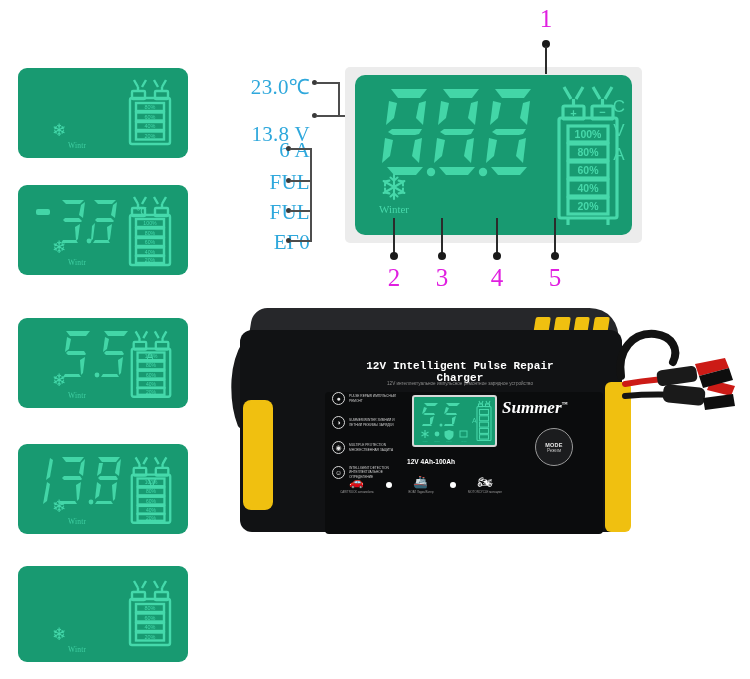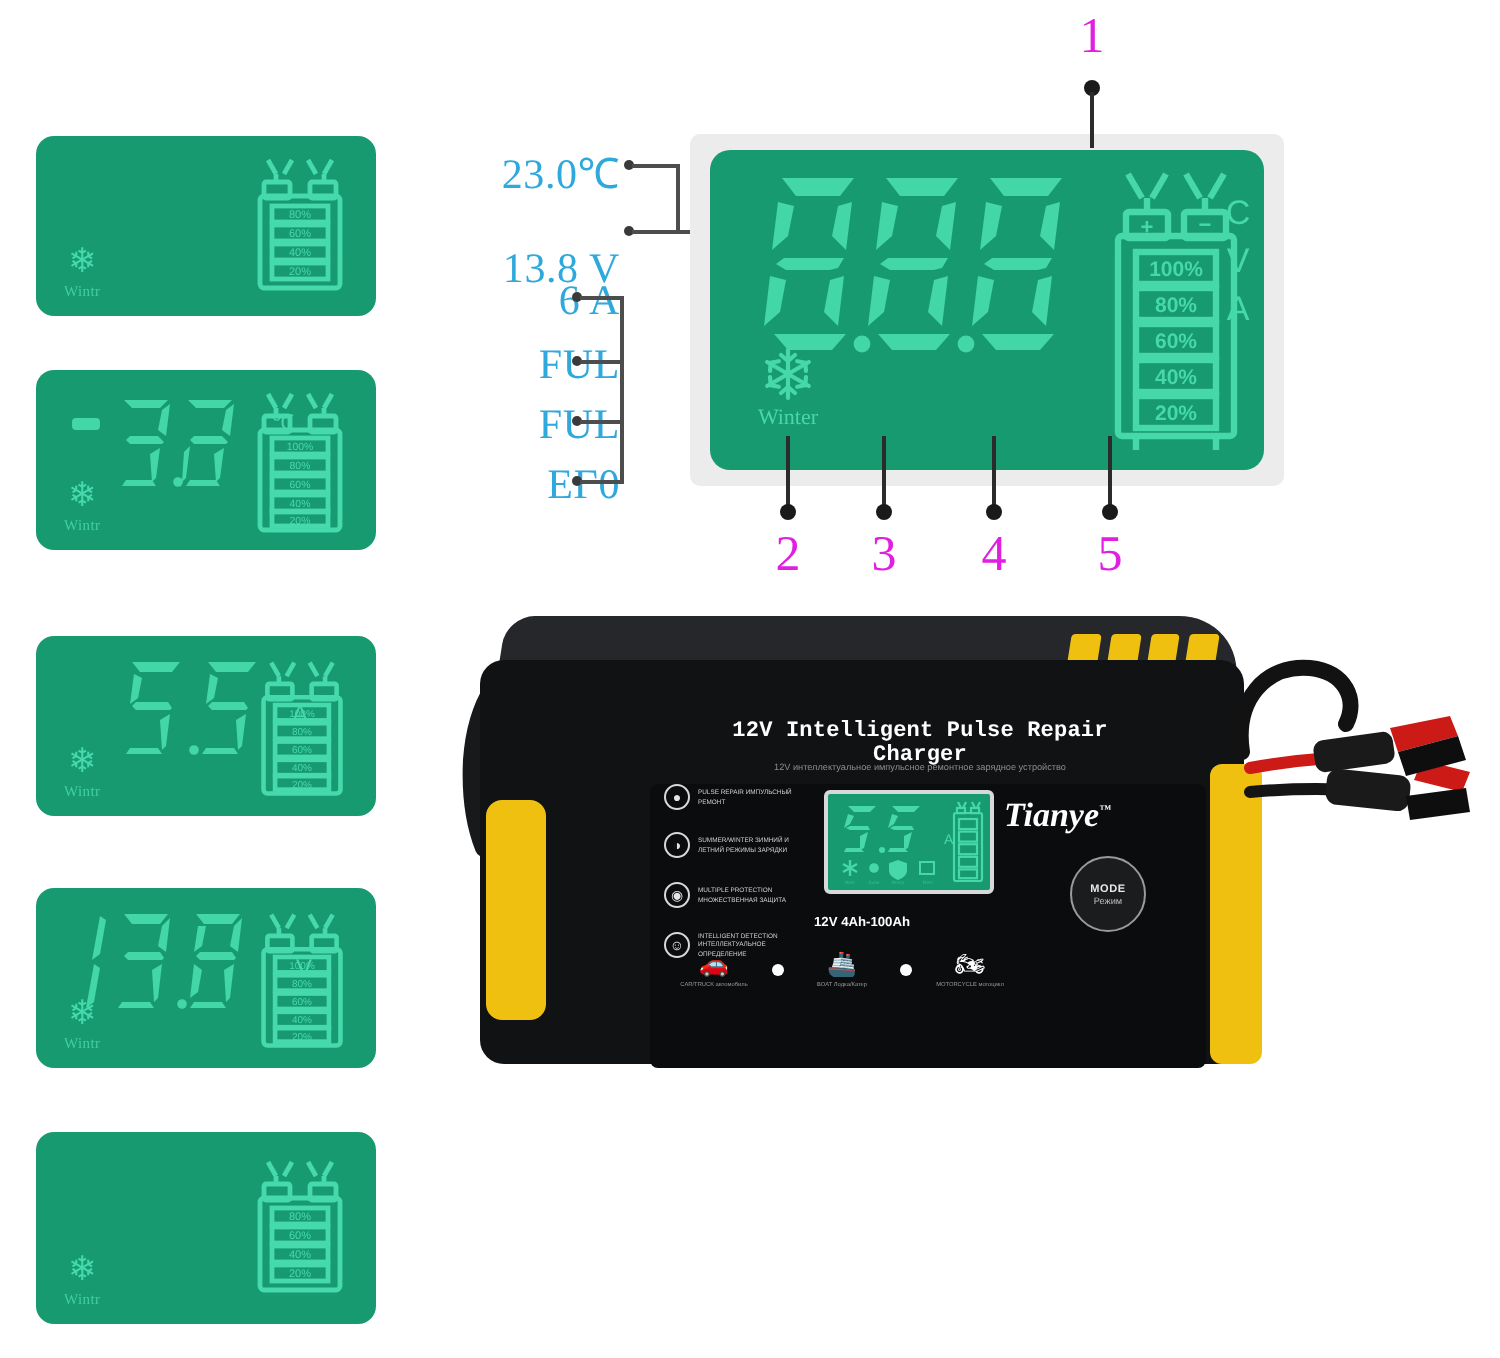--- a/index.html
+++ b/index.html
@@ -21,21 +21,21 @@
   }
   .lcd-small { width:170px; height:90px; }
 
   
   .mini-mode {
     position:absolute; left:14px; bottom:8px;
     display:flex; flex-direction:column; align-items:center;
     color:#45d9ab;
   }
   .mini-mode .glyph { font-size:17px; line-height:17px; }
-  .mini-mode .cap { font-size:7.5px; letter-spacing:.2px; margin-top:2px; color:#3fcfa2;}
+  .mini-mode .cap { font-size:7.5px; letter-spacing:.2px; margin-top:2px; color:#3fcfa2;margin-left:36px;}
 
   
   .bat-mini { position:absolute; right:12px; top:9px; }
 
   
   .seg-wrap { position:absolute; display:flex; align-items:flex-end; }
   .unit-lbl { color:#46d7a9; font-family:"Liberation Sans", sans-serif; }
 
   
   .blue-label {
@@ -489,21 +489,21 @@
   <div id="dev-main">
     <div class="ylw-edge-l"></div>
     <div class="ylw-edge-r"></div>
     <div id="dev-face"></div>
   </div>
 
   <div class="dev-title">12V Intelligent Pulse Repair Charger</div>
   <div class="dev-sub">12V интеллектуальное импульсное ремонтное зарядное устройство</div>
 
   <div class="brand">
-    <span>Tianye</span><sup>™</sup>
+    <span>Summer</span><sup>™</sup>
   </div>
 
   <div id="dev-lcd">
     <svg style="position:absolute; left:6px; top:4px;" width="46" height="26" viewBox="0 0 46 26">
       <g fill="#47d8aa">
         <polygon points="4,2 18,2 15,5 7,5"></polygon>
           <polygon points="4,6 2,13 5,11 7,7"></polygon>
         <polygon points="15,14 5,14 3,13 5,12 14,12"></polygon>
           <polygon points="14,15 12,23 10,24 10,17"></polygon>
         <polygon points="2,25 12,25 10,23 3,23"></polygon>

